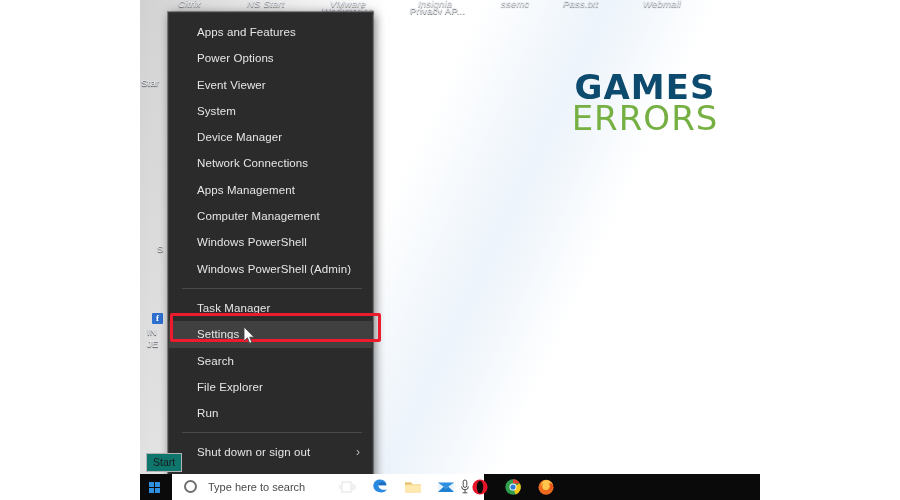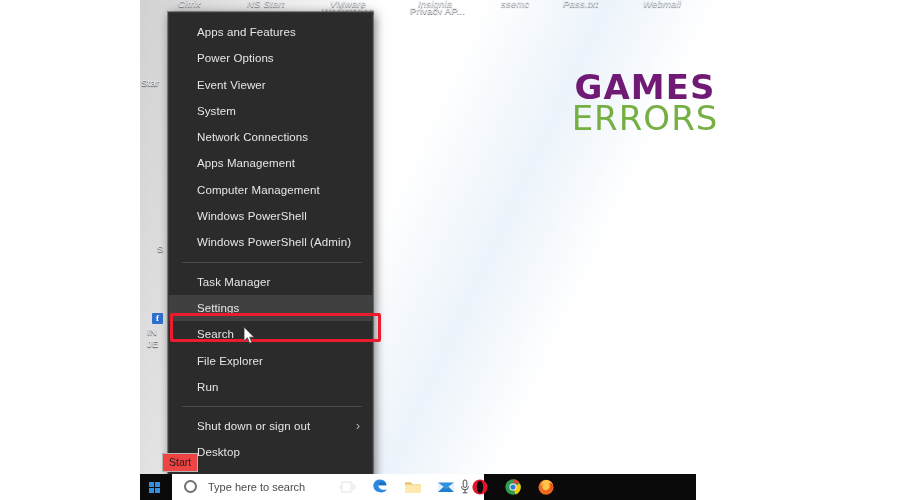--- a/index.html
+++ b/index.html
@@ -94,21 +94,21 @@
     width: 210px;
     text-align: center;
     line-height: 0.92;
     pointer-events: none;
   }
   #watermark .wm-line1 {
     display: block;
     font-size: 34px;
     font-weight: bold;
     letter-spacing: 1px;
-    color: #701a75;
+    color: #0c4a6e;
     font-family: "DejaVu Sans", sans-serif;
   }
   #watermark .wm-line2 {
     display: block;
     font-size: 34px;
     font-weight: normal;
     letter-spacing: 1px;
     color: #76b043;
     font-family: "DejaVu Sans", sans-serif;
   }
@@ -180,40 +180,38 @@
     height: 18px;
     z-index: 40;
     pointer-events: none;
   }
 
   
   #start-tooltip {
     position: absolute;
     left: 146px;
     top: 453px;
-    background: #ef4444;
+    background: #0f766e;
     border: 1px solid #b4b4b4;
     color: #1a1a1a;
     font-size: 10.5px;
     padding: 2px 6px 3px 6px;
     z-index: 35;
     white-space: nowrap;
-    margin-left: 16px;
   }
 
   
   #taskbar {
     position: absolute;
     left: 140px;
     top: 474px;
-    width: 520px;
+    width: 620px;
     height: 26px;
     background: #0a0a0a;
     z-index: 25;
-    padding-left: 36px;
   }
   #start-button {
     position: absolute;
     left: 0;
     top: 0;
     width: 32px;
     height: 26px;
   }
   #start-button .win-logo {
     position: absolute;
@@ -326,20 +324,23 @@
       <span>Apps and Features</span>
     </div>
     <div class="menu-item">
       <span>Power Options</span>
     </div>
     <div class="menu-item">
       <span>Event Viewer</span>
     </div>
     <div class="menu-item">
       <span>System</span>
+    </div>
+    <div class="menu-item">
+      <span>Device Manager</span>
     </div>
     <div class="menu-item">
       <span>Network Connections</span>
     </div>
     <div class="menu-item">
       <span>Apps Management</span>
     </div>
     <div class="menu-item">
       <span>Computer Management</span>
     </div>

